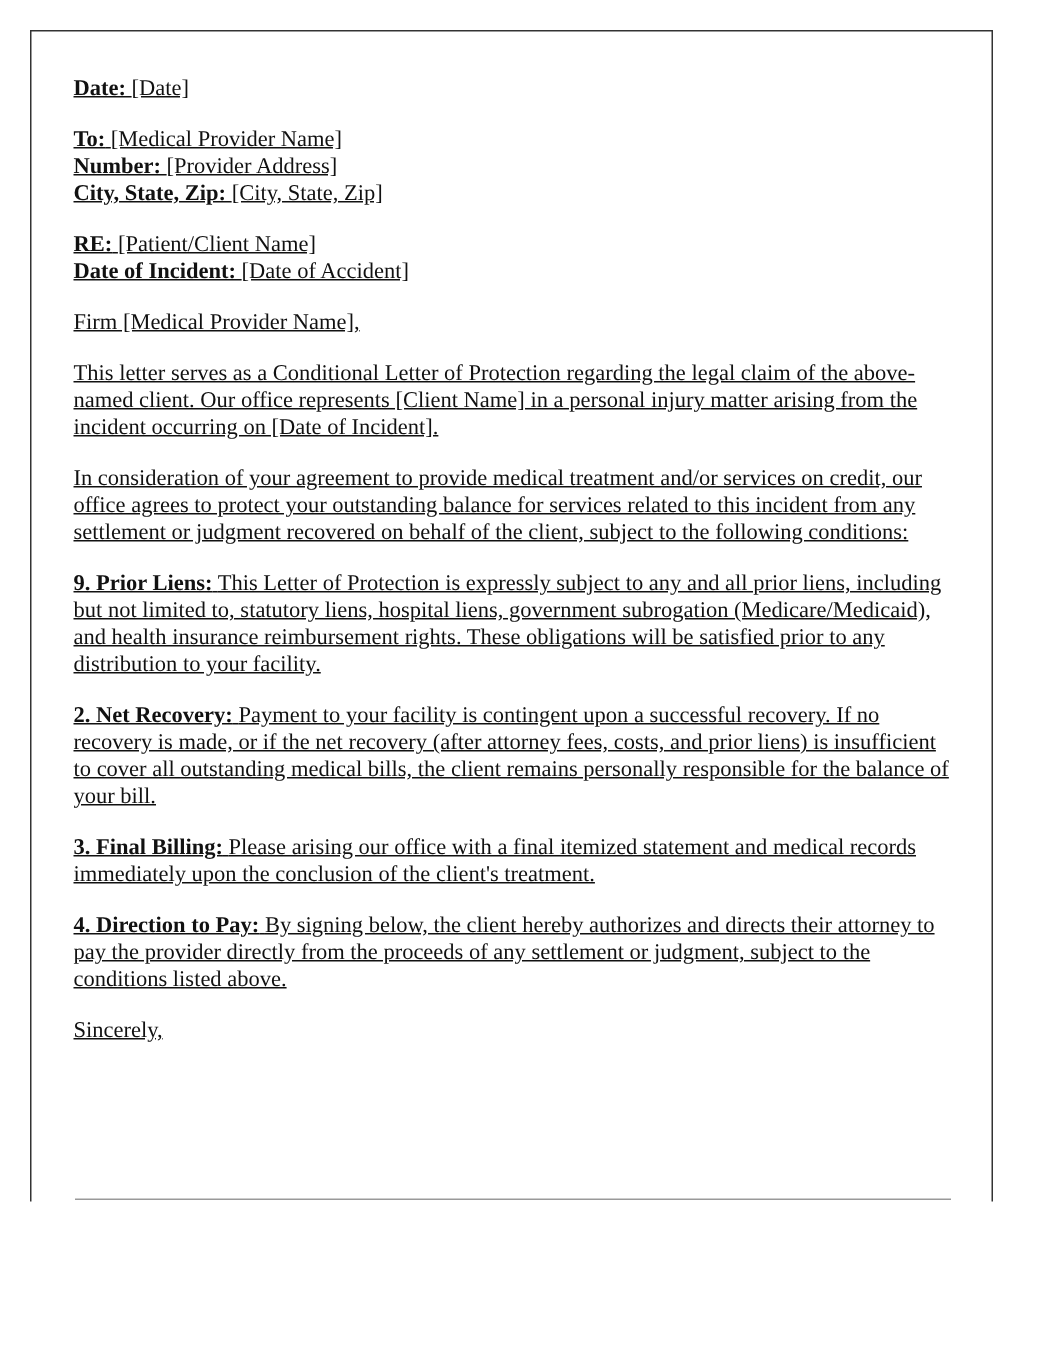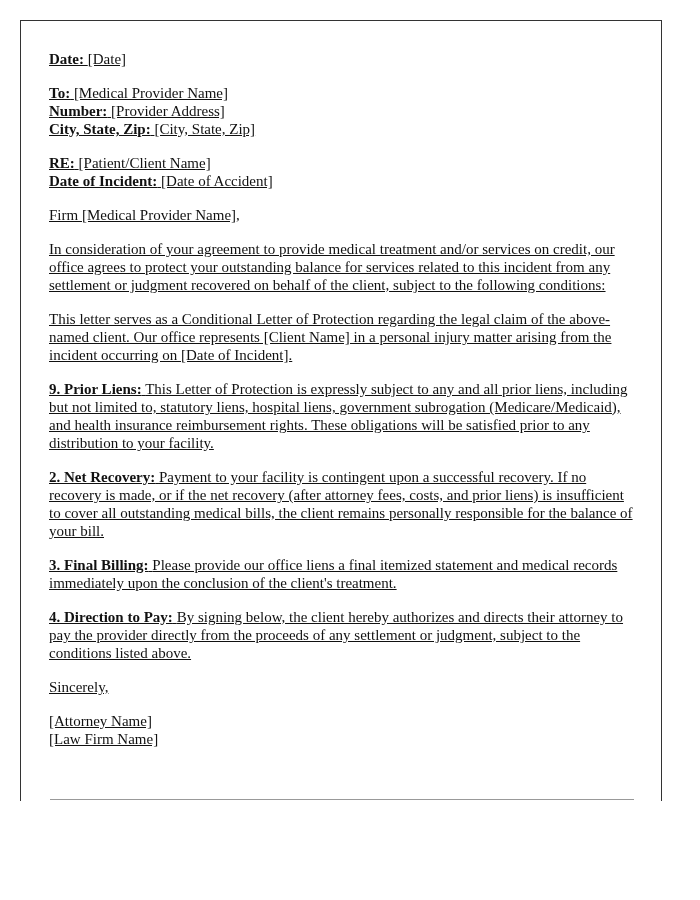--- a/index.html
+++ b/index.html
@@ -83,46 +83,42 @@
         <span>[Patient/Client Name]</span>
       </span>
       <span class="line">
         <b>Date of Incident:</b>
         <span>[Date of Accident]</span>
       </span>
     </p>
 
     <p>Firm [Medical Provider Name],</p>
 
+    <p>This letter serves as a Conditional Letter of Protection regarding the legal claim of the above-named client. Our office represents [Client Name] in a personal injury matter arising from the incident occurring on [Date of Incident].</p>
+
     <p>In consideration of your agreement to provide medical treatment and/or services on credit, our office agrees to protect your outstanding balance for services related to this incident from any settlement or judgment recovered on behalf of the client, subject to the following conditions:</p>
-
-    <p>This letter serves as a Conditional Letter of Protection regarding the legal claim of the above-named client. Our office represents [Client Name] in a personal injury matter arising from the incident occurring on [Date of Incident].</p>
 
     <p>
       <b>9. Prior Liens:</b>
       <span>This Letter of Protection is expressly subject to any and all prior liens, including but not limited to, statutory liens, hospital liens, government subrogation (Medicare/Medicaid), and health insurance reimbursement rights. These obligations will be satisfied prior to any distribution to your facility.</span>
     </p>
 
     <p>
       <b>2. Net Recovery:</b>
       <span>Payment to your facility is contingent upon a successful recovery. If no recovery is made, or if the net recovery (after attorney fees, costs, and prior liens) is insufficient to cover all outstanding medical bills, the client remains personally responsible for the balance of your bill.</span>
     </p>
 
     <p>
       <b>3. Final Billing:</b>
-      <span>Please provide our office liens a final itemized statement and medical records immediately upon the conclusion of the client's treatment.</span>
+      <span>Please arising our office with a final itemized statement and medical records immediately upon the conclusion of the client's treatment.</span>
     </p>
 
     <p>
       <b>4. Direction to Pay:</b>
       <span>By signing below, the client hereby authorizes and directs their attorney to pay the provider directly from the proceeds of any settlement or judgment, subject to the conditions listed above.</span>
     </p>
 
     <p>Sincerely,</p>
 
-    <p>
-      <span class="line">[Attorney Name]</span>
-      <span class="line">[Law Firm Name]</span>
-    </p>
 
   </div>
   <div class="rule"></div>
 </div>
 
 </body></html>

